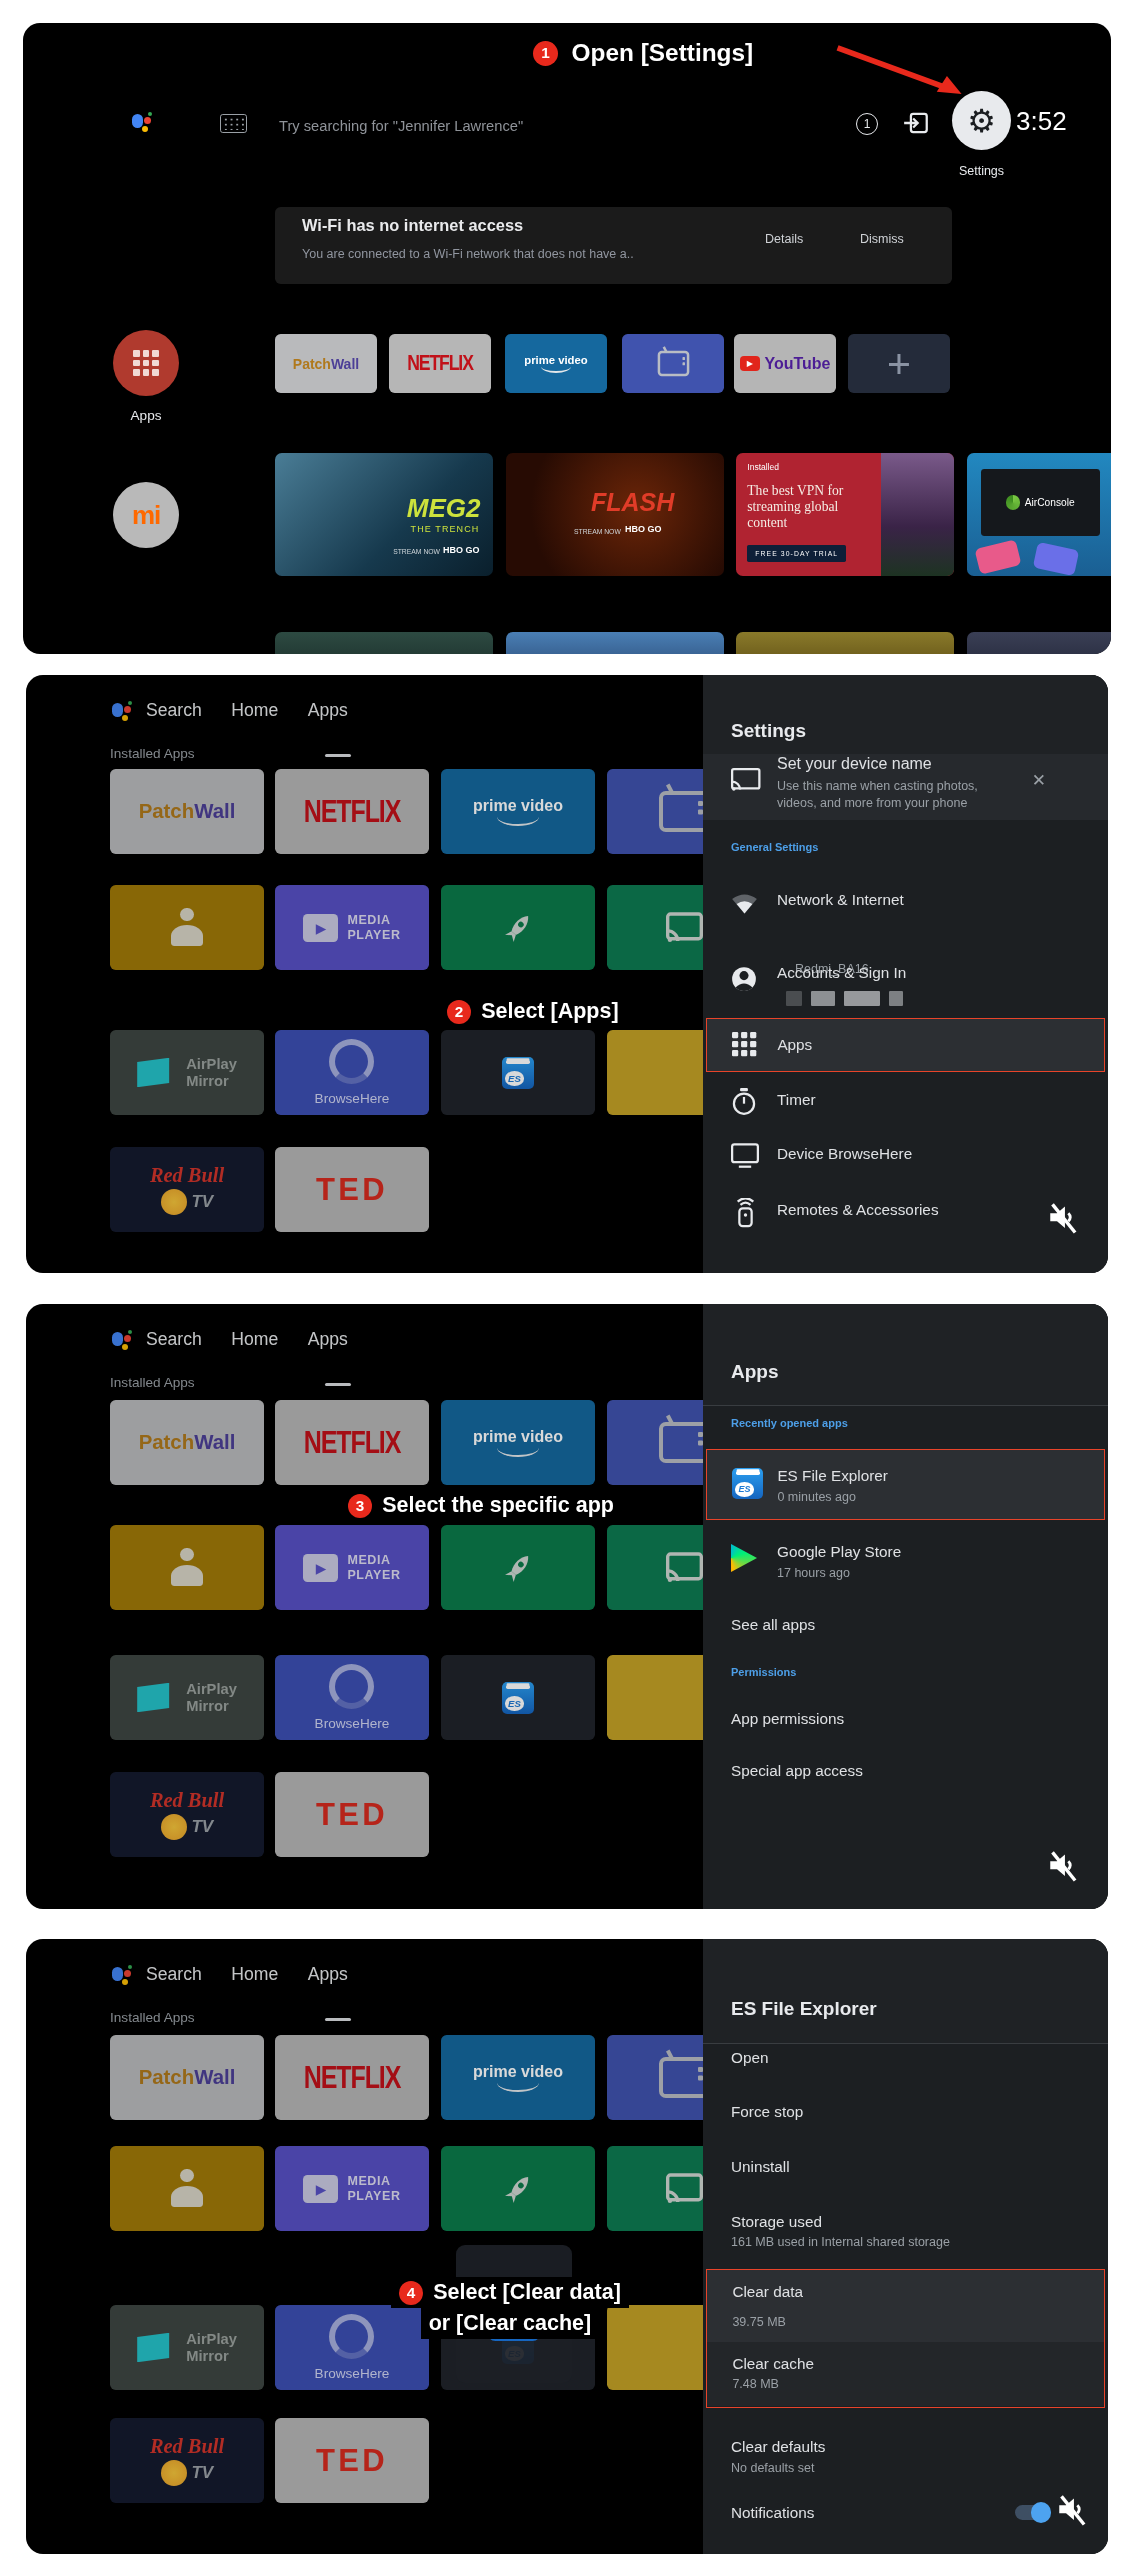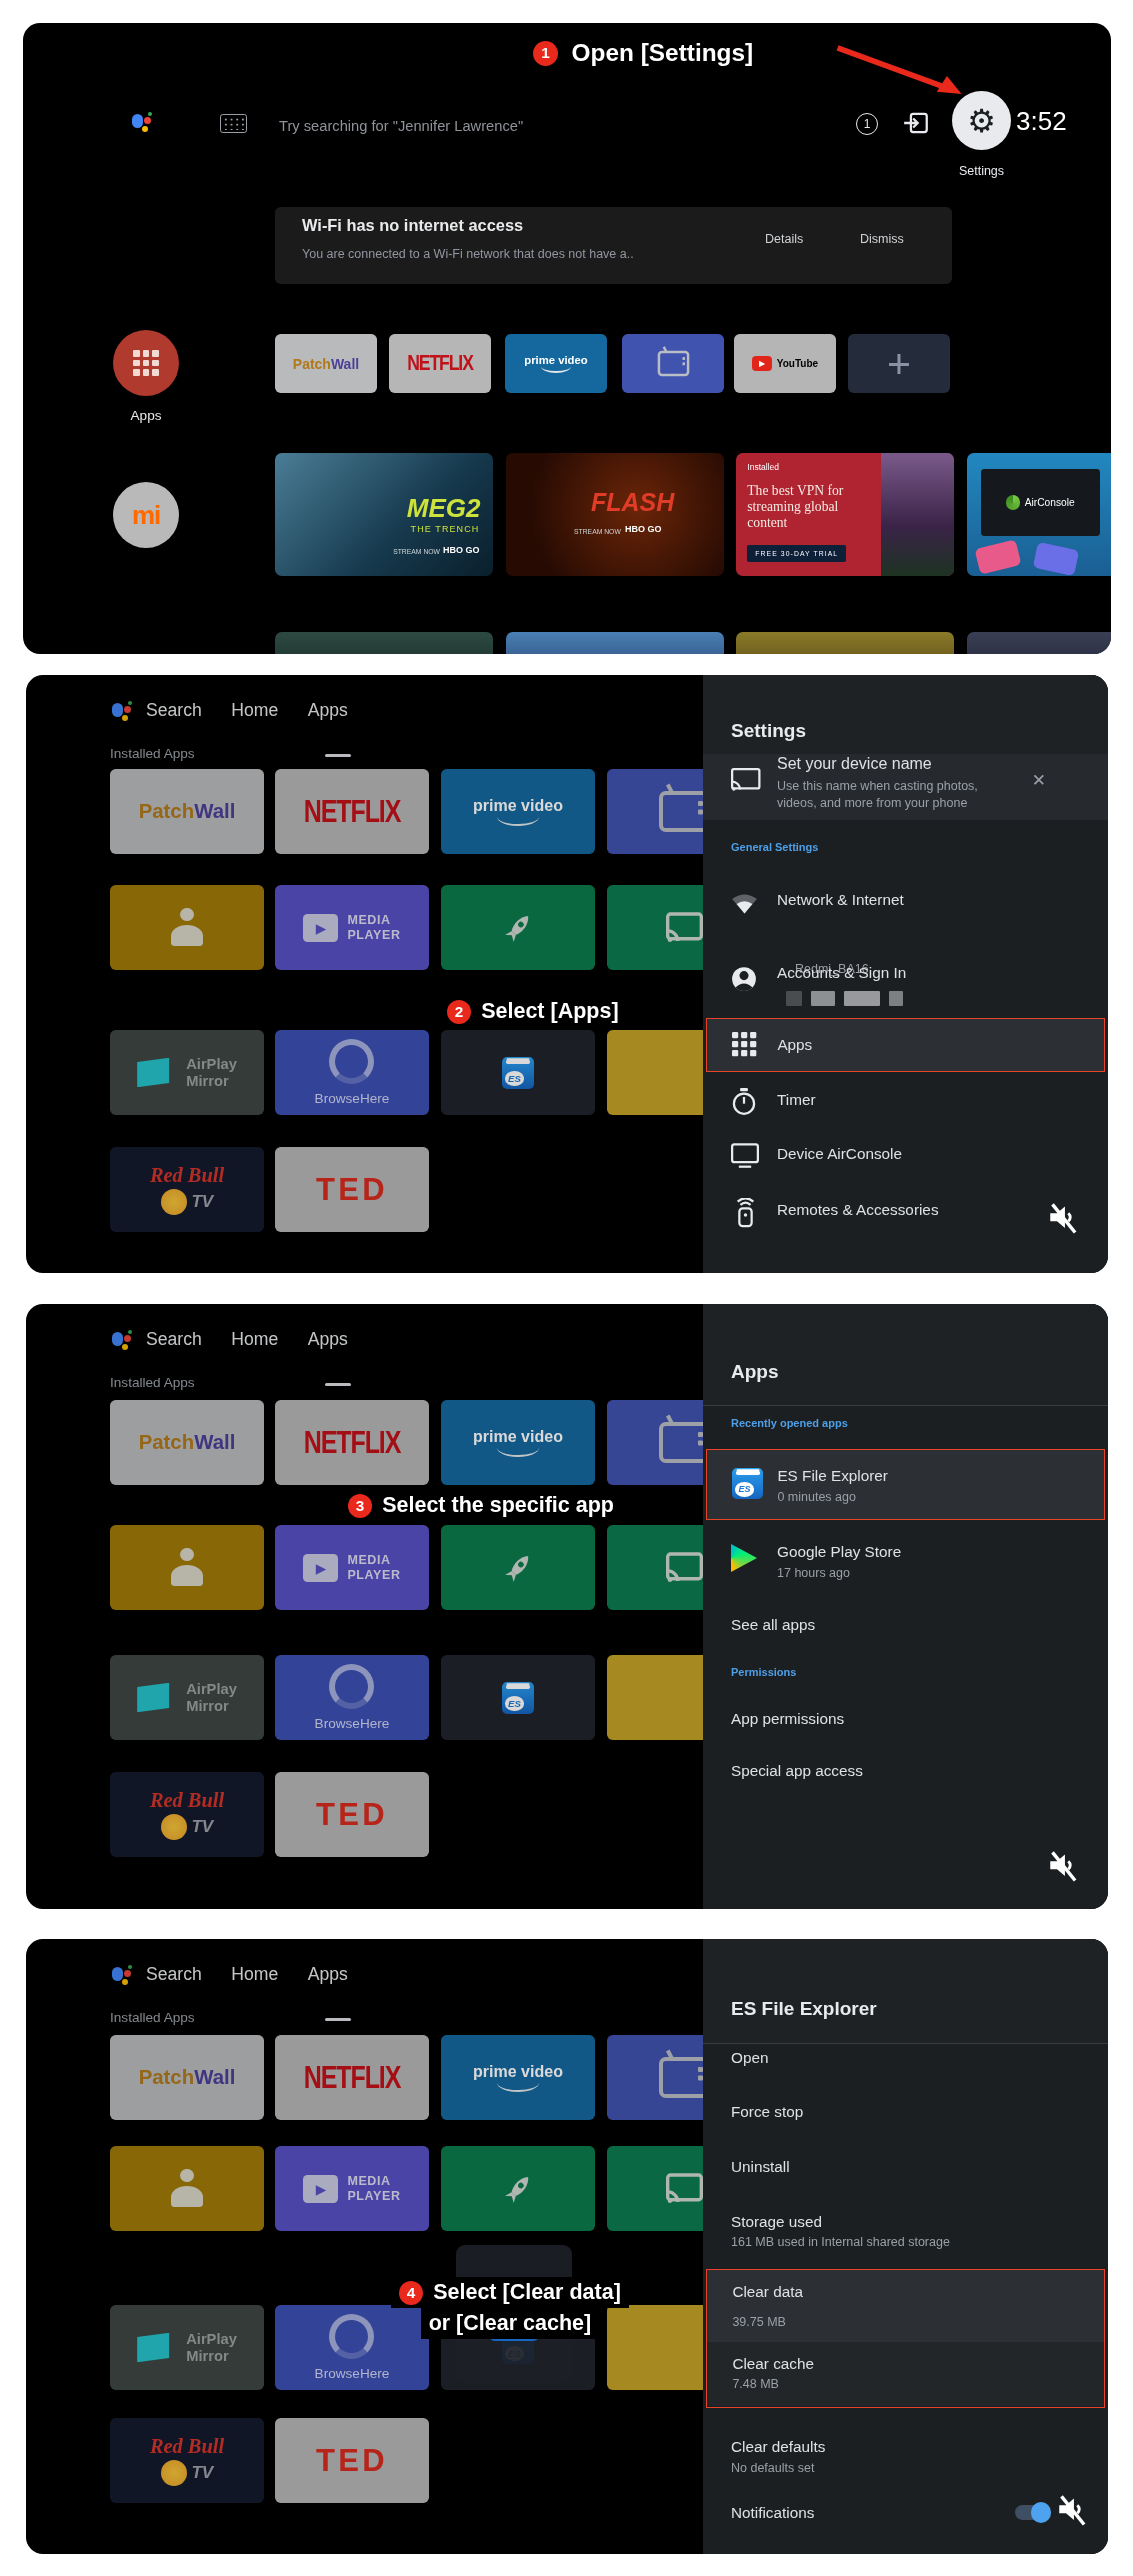--- a/index.html
+++ b/index.html
@@ -61,21 +61,21 @@
   .es-cloud span{color:#1e7ad4;font-style:italic;font-weight:bold;}
   .rb{display:flex;flex-direction:column;align-items:center;}
   .rb-t{color:#d2342b;font-weight:bold;font-style:italic;font-size:20.4px;font-family:"Liberation Serif",serif;}
   .rb-row{display:flex;align-items:center;gap:4.5px;margin-top:2.3px;}
   .rb-sun{width:26px;height:26px;border-radius:50%;background:radial-gradient(#f4c43b,#e8a02a);display:inline-block;}
   .rb-tv{color:#9aa0a6;font-weight:bold;font-style:italic;font-size:17px;}
   .ted{color:#d62b1f;font-weight:bold;font-size:31px;letter-spacing:3.4px;}
   .yt{display:flex;align-items:center;gap:4.5px;}
   .yt-play{width:20.4px;height:14.7px;background:#e1251b;border-radius:4px;color:#fff;font-style:normal;font-size:8px;
     display:flex;align-items:center;justify-content:center;}
-  .yt span{color:#000000;font-weight:bold;font-size:10px;}
+  .yt span{color:#4c1d95;font-weight:bold;font-size:16px;}
   .plus{color:#8a93a3;font-size:41px;font-weight:200;line-height:0;}
   .sm .pw1,.sm .pw2{font-size:14px;}
   .sm .nfx{font-size:17.6px;}
   .sm .prime span{font-size:11.3px;}
   .sm .smile{width:29.5px;height:5.7px;}
   .sm .tv-glyph{transform:scale(.62);}
 
   
   .p1-circle{position:absolute;width:66px;height:66px;border-radius:50%;display:flex;align-items:center;justify-content:center;}
   .apps-btn{background:#b03a2e;}
@@ -387,21 +387,21 @@
         <circle cx="23" cy="28" r="18" fill="none" stroke="#e8eaed" stroke-width="4"></circle>
           <line x1="23" y1="28" x2="23" y2="16" stroke="#e8eaed" stroke-width="4"></line>
           <rect x="16" y="0" width="14" height="6" rx="2" fill="#e8eaed"></rect>
       </svg>
       <div class="sb-item-title" style="left:74px;top:416px;">Timer</div>
 
       <svg class="sb-icon" style="top:468px;" width="28" height="25" viewBox="0 0 50 44">
         <rect x="2" y="2" width="46" height="32" rx="4" fill="none" stroke="#e8eaed" stroke-width="4"></rect>
           <line x1="14" y1="42" x2="36" y2="42" stroke="#e8eaed" stroke-width="4"></line>
       </svg>
-      <div class="sb-item-title" style="left:74px;top:470px;">Device AirConsole</div>
+      <div class="sb-item-title" style="left:74px;top:470px;">Device BrowseHere</div>
 
       <svg class="sb-icon" style="left:33px;top:523px;" width="19" height="29.5" viewBox="0 0 34 52">
         <rect x="6" y="18" width="22" height="32" rx="6" fill="none" stroke="#e8eaed" stroke-width="4"></rect>
           <circle cx="17" cy="30" r="3" fill="#e8eaed"></circle>
         <path d="M8 12 q9 -8 18 0 M3 6 q14 -12 28 0" fill="none" stroke="#e8eaed" stroke-width="4"></path>
       </svg>
       <div class="sb-item-title" style="left:74px;top:526px;">Remotes &amp; Accessories</div>
 
       <svg class="speaker" style="right:25px;top:528px;" width="35" height="32" viewBox="0 0 62 56">
         <polygon points="4,18 16,18 30,6 30,44 16,32 4,32" fill="#fff"></polygon>

